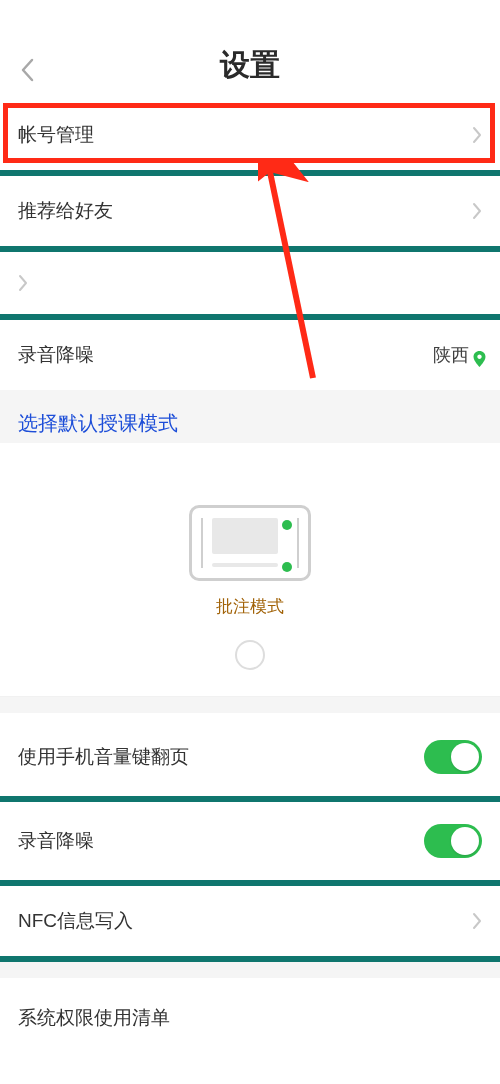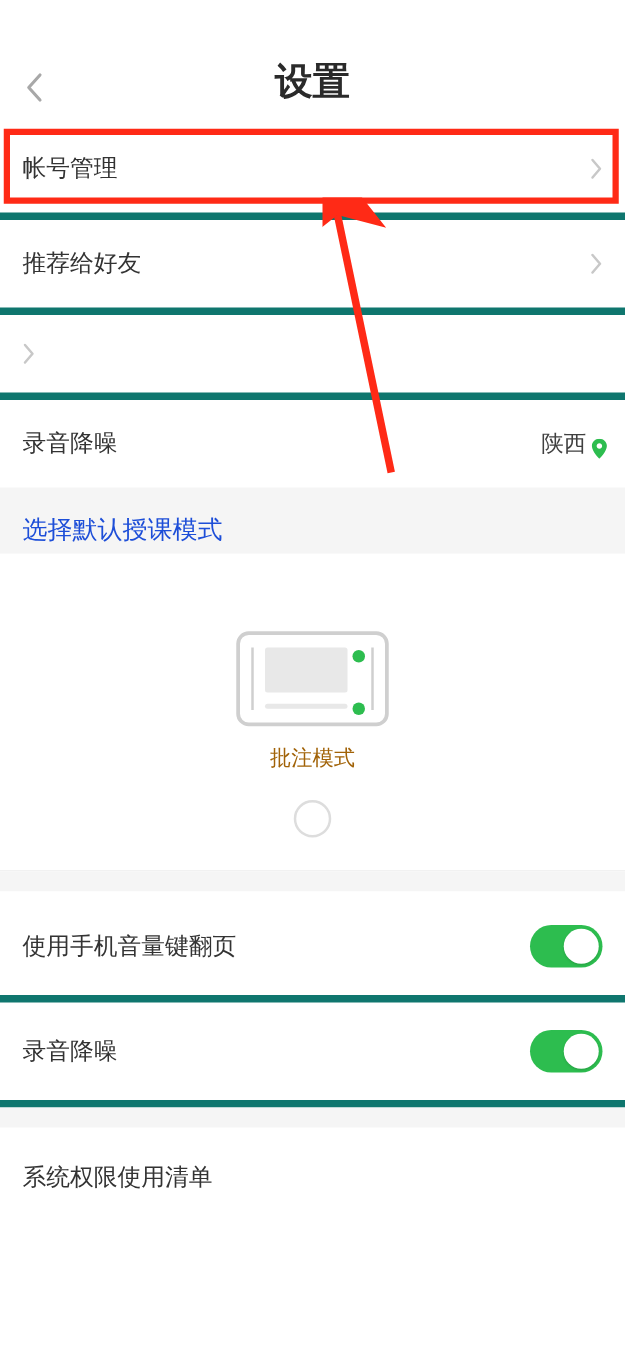--- a/index.html
+++ b/index.html
@@ -320,20 +320,28 @@
   <div class="list-item">
     <span class="list-item-label">使用手机音量键翻页</span>
     <div class="toggle"></div>
   </div>
 
   <div class="list-item">
     <span class="list-item-label">录音降噪</span>
     <div class="toggle"></div>
   </div>
 
+  <div class="list-item">
+    <span class="list-item-label">NFC信息写入</span>
+    <span class="chevron">
+      <svg width="10" height="18" viewBox="0 0 10 18">
+          <polyline points="2,2 8,9 2,16" fill="none" stroke="#c8c8c8" stroke-width="2" stroke-linecap="round" stroke-linejoin="round"></polyline>
+        </svg>
+    </span>
+  </div>
 </div>
 
 <div class="section-gap"></div>
 
 <div class="list">
 
   <div class="list-item" style="border-bottom:none">
     <span class="list-item-label">系统权限使用清单</span>
   </div>
 </div>

